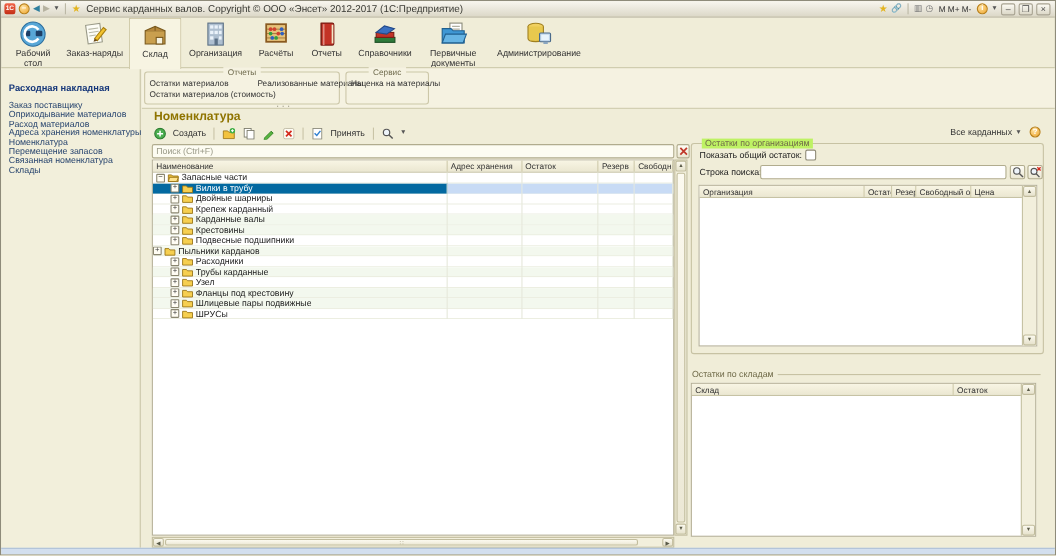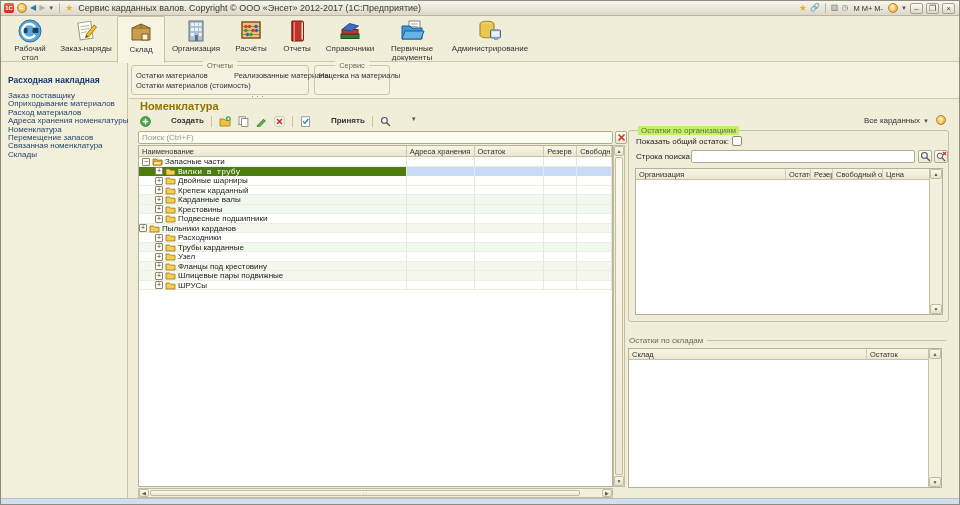--- a/index.html
+++ b/index.html
@@ -46,21 +46,21 @@
   
   .sidebar { position:absolute; left:0; top:60px; width:127px; bottom:6px;
     background:#f2efdb; border-right:1px solid #c9c5a6; border-top:1px solid #cdc9aa; }
   .sb-header { margin:13px 0 7px 7px; font-size:8.5px; font-weight:bold; color:#17387a; }
   .sb-item { margin-left:7px; font-size:8px; line-height:8.4px; color:#28456f; white-space:nowrap; cursor:pointer; }
 
   
   .content { position:absolute; left:128px; top:98px; right:0; bottom:6px; background:#f0edd8; }
   .form-title { position:absolute; left:11px; top:1px; font-size:11px; font-weight:bold; color:#8f7400; }
   .cmdbar { position:absolute; left:9px; top:15px; height:14px; display:flex; align-items:center; gap:3px; font-size:8px; color:#333; }
-  .cmd-btn { display:flex; align-items:flex-start; gap:20px; padding:0 2px; cursor:pointer;font-weight:bold; }
+  .cmd-btn { display:flex; align-items:center; gap:6px; padding:0 2px; cursor:pointer; }
   .vsep { width:1px; height:11px; background:#c9c4a6; margin:0 2px; }
   .icn { display:inline-flex; align-items:center; justify-content:center; }
   .icn svg { display:block; }
   .all-actions { position:absolute; right:30px; top:17px; font-size:8px; color:#333; display:flex; align-items:center; gap:3px; cursor:pointer; }
   .help-btn { position:absolute; right:13px; top:16px; width:10px; height:10px; border-radius:50%;
     background:radial-gradient(circle at 35% 30%,#ffe2a0,#eda42c); border:1px solid #b87f18;
     color:#fff; font-size:7px; line-height:9px; text-align:center; font-weight:bold; cursor:pointer; }
 
   .txt { position:absolute; background:#fdfcf2; border:1px solid #b1ac8e; border-radius:2px;
     font-family:"Liberation Sans",sans-serif; font-size:8px; color:#333; padding:0 3px; outline:none; }
@@ -69,21 +69,21 @@
     background:linear-gradient(#fefdf6,#ece8d4); display:flex; align-items:center; justify-content:center; cursor:pointer; }
 
   
   .list { position:absolute; left:9px; top:46px; width:475px; height:342px; background:#fff; border:1px solid #b5b096; }
   .dhead { display:flex; height:11px; background:linear-gradient(#f8f5e4,#ebe7d1);
     border-bottom:1px solid #c6c2a4; font-size:7.5px; color:#333; }
   .hcell { border-right:1px solid #cfcbac; padding:1px 2px 0 3px; overflow:hidden; white-space:nowrap; }
   .trow { display:flex; height:9.5px; box-shadow:inset 0 -1px 0 #eceee1; cursor:pointer; }
   .trow.alt { background:#f3f8ee; }
   .tcell { border-right:1px solid #e6e8db; overflow:hidden; white-space:nowrap; display:flex; align-items:center; gap:2px; font-size:8px; color:#1c1c1c; }
-  .trow.sel .tcell.name { background:#4d7c0f; color:#fff;font-family:Liberation Mono, monospace; }
+  .trow.sel .tcell.name { background:#0369a1; color:#fff; }
   .trow.sel .tcell:not(.name) { background:#c8dbf5; }
   .exp { flex:0 0 8px; height:8px; border:1px solid #8a8670; background:#fffdf4; border-radius:1px;
     font-size:7px; color:#333; display:inline-flex; align-items:center; justify-content:center; line-height:6px; }
   .tlabel { overflow:hidden; }
 
   
   .sbv { position:absolute; background:#f2efdc; border:1px solid #c2bd9e; }
   .sb-btn { position:absolute; background:linear-gradient(#fbf9ee,#e6e2cc); border:1px solid #c2bd9e; border-radius:2px;
     display:flex; align-items:center; justify-content:center; font-size:5px; color:#5a5a48; cursor:pointer; }
   .sb-thumb { position:absolute; background:linear-gradient(#fcfaf0,#ece8d5); border:1px solid #c2bd9e; border-radius:2px;
@@ -370,21 +370,21 @@
       <span class="icn" id="i-x">
           <svg width="9" height="9" viewBox="0 0 9 9">
             <path d="M1.5 1.5l6 6M7.5 1.5l-6 6" stroke="#c0392b" stroke-width="1.6"></path>
           </svg>
         </span>
     </div>
 
     <div class="list">
       <div class="dhead">
           <div class="hcell" style="width: 269px;">Наименование</div>
-          <div class="hcell" style="width: 68px;">Адреса хранения</div>
+          <div class="hcell" style="width: 68px;">Адрес хранения</div>
           <div class="hcell" style="width: 70px;">Остаток</div>
           <div class="hcell" style="width: 33px;">Резерв</div>
           <div class="hcell" style="width: 35px;">Свободный ос</div>
         </div>
       <div>
           <div class="trow">
             <div class="tcell name" style="width: 269px; padding-left: 3px;">
               <span class="exp">−</span>
               <span class="icn">
                 <svg width="11" height="9" viewBox="0 0 11 9">

